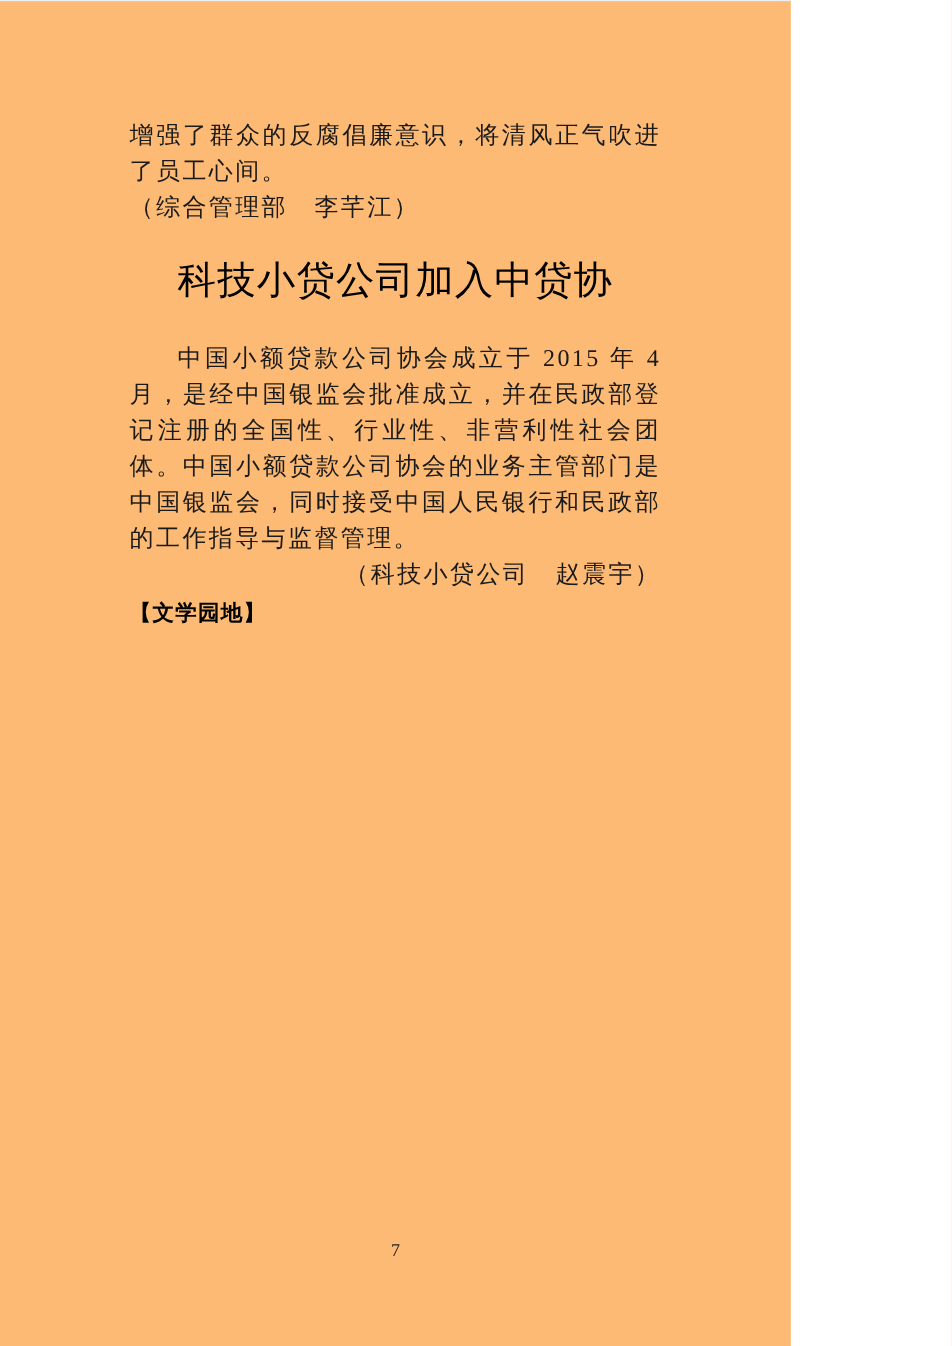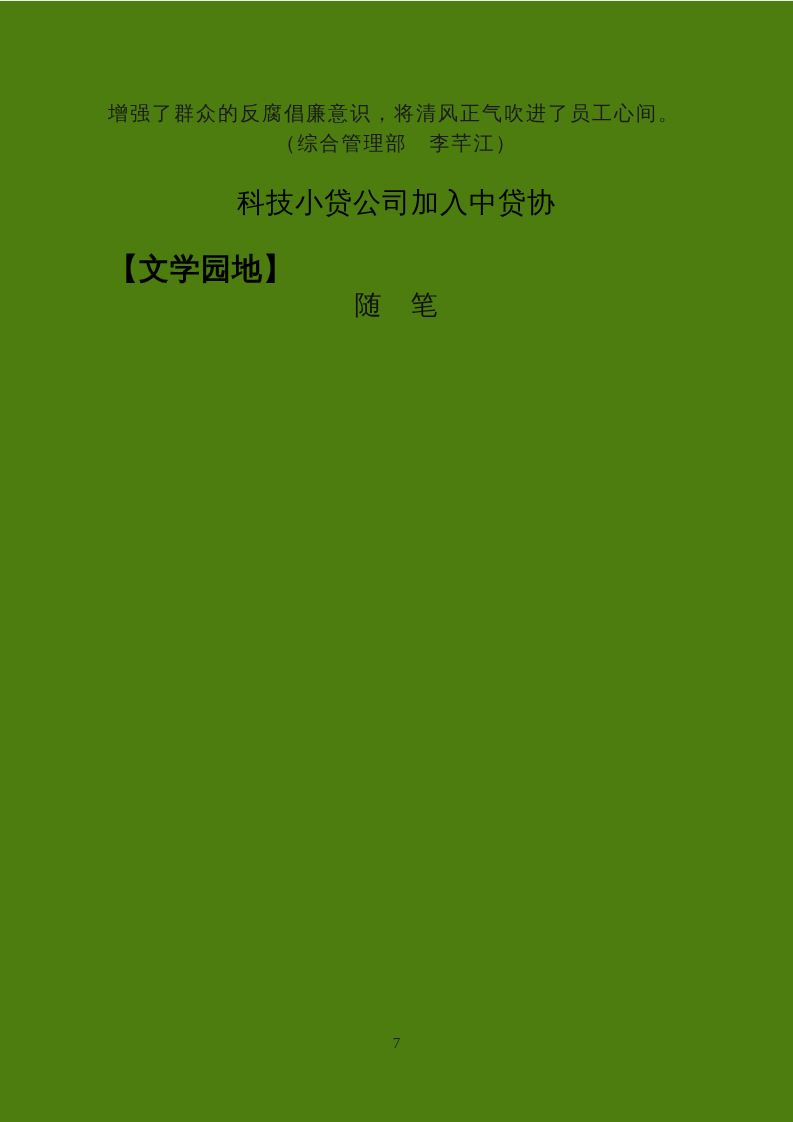--- a/index.html
+++ b/index.html
@@ -8,59 +8,59 @@
     background: #ffffff;
   }
   body {
     width: 793px;
     height: 1122px;
     overflow: hidden;
   }
   .page {
     position: relative;
     box-sizing: border-box;
-    width: 793px;
+    width: 659px;
     height: 1122px;
-    background: #4d7c0f;
+    background: #fdba74;
     border-top: 1px solid #eceff1;
     padding: 97px 108px 0 108px;
     font-family: "Liberation Serif", "DejaVu Serif", serif;
     font-size: 20px;
     line-height: 30px;
     letter-spacing: 2px;
     color: #1a1a1a;
   }
   .page p { margin: 0; }
 
   .closing-line {
     text-align: justify;
   }
   .attribution-line {
-    text-align: center;
+    text-align: left;
   }
   .article-title {
     margin: 28px 0 34px 0;
     font-family: "Liberation Sans", "DejaVu Sans", sans-serif;
-    font-size: 28px;
+    font-size: 32px;
     line-height: 34px;
     font-weight: 500;
     letter-spacing: 1px;
     text-align: center;
     color: #000000;
   }
   .body-para {
     text-align: justify;
     text-indent: 2em;
   }
   .attr-float {
     float: right;
   }
   .section-label {
     margin-top: 32px;
-    font-size: 30px;
+    font-size: 18px;
     line-height: 30px;
     font-weight: bold;
     letter-spacing: 1px;
     color: #000000;
   }
   .essay-title {
     margin: 4px 0 0 0;
     font-family: "Liberation Sans", "DejaVu Sans", sans-serif;
     font-size: 27px;
     line-height: 34px;
@@ -90,21 +90,24 @@
 <div class="page">
 
   <p class="closing-line">增强了群众的反腐倡廉意识，将清风正气吹进了员工心间。</p>
 
   <p class="attribution-line">（综合管理部　李芊江）</p>
 
   <h1 class="article-title">科技小贷公司加入中贷协</h1>
 
 
 
+  <p class="body-para">
+    <span>中国小额贷款公司协会成立于 2015 年 4 月，是经中国银监会批准成立，并在民政部登记注册的全国性、行业性、非营利性社会团体。中国小额贷款公司协会的业务主管部门是中国银监会，同时接受中国人民银行和民政部的工作指导与监督管理。</span>
+    <span class="attr-float">（科技小贷公司　赵震宇）</span>
+  </p>
 
   <div class="section-label">【文学园地】</div>
 
-  <h2 class="essay-title">随　笔</h2>
 
 
   <div class="page-number">7</div>
 
 </div>
 
 </body></html>

